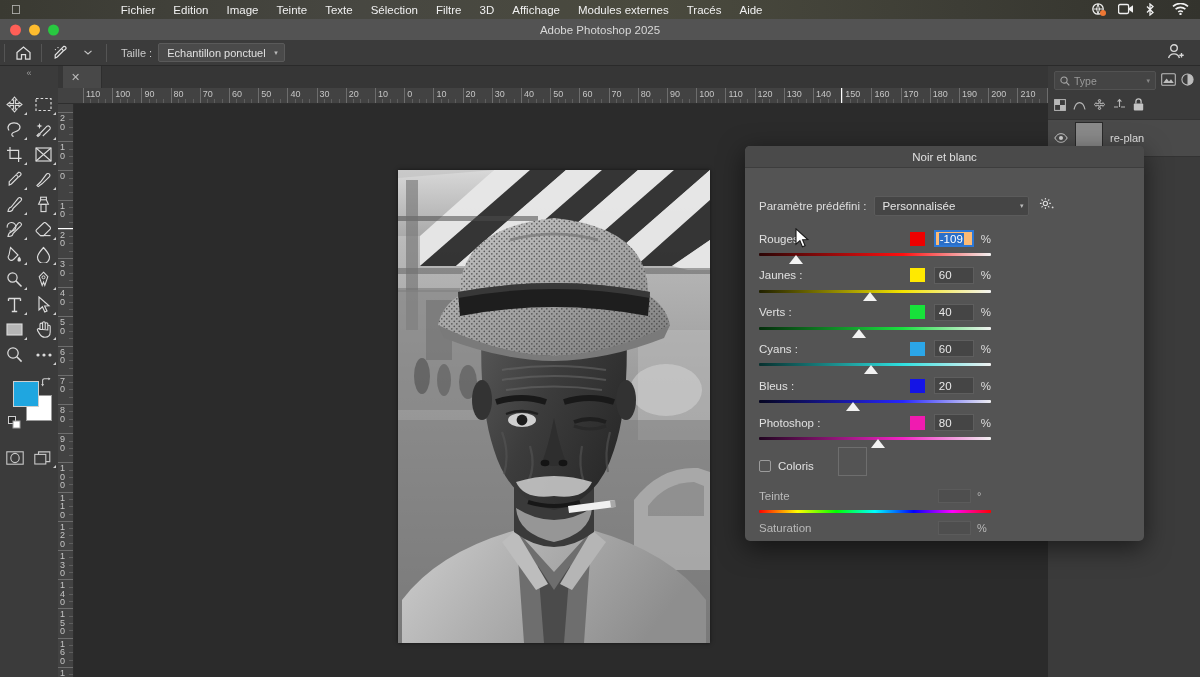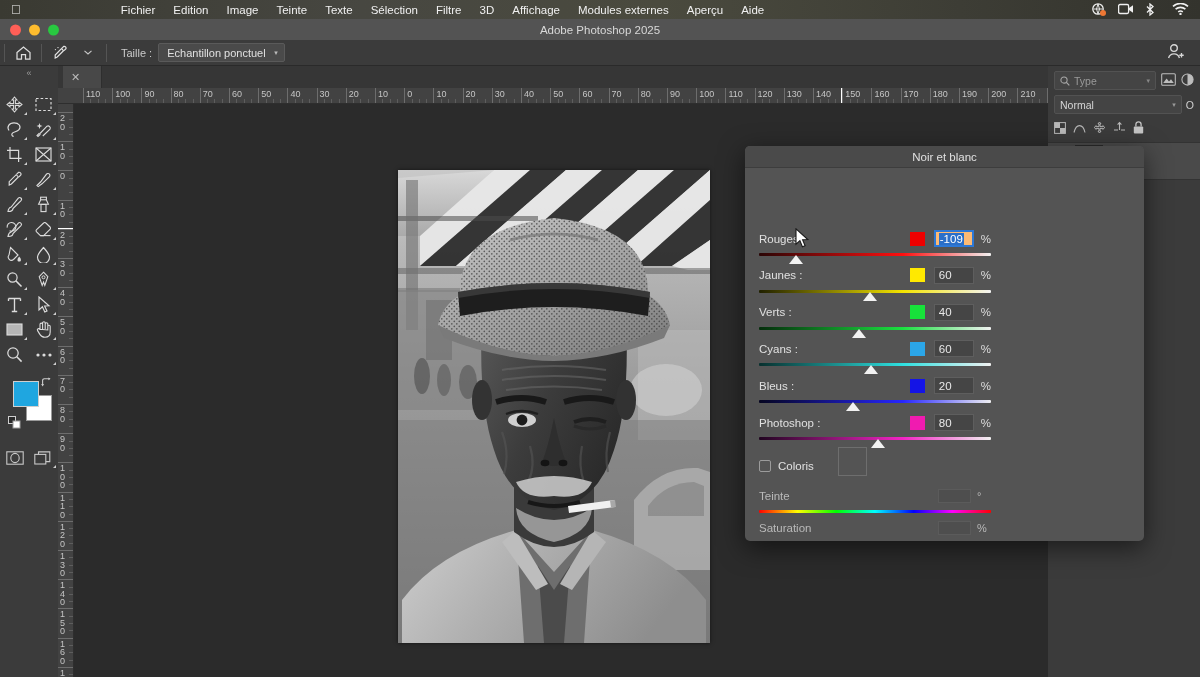--- a/index.html
+++ b/index.html
@@ -237,21 +237,21 @@
   <div class="mi">Fichier</div>
   <div class="mi">Edition</div>
   <div class="mi">Image</div>
   <div class="mi">Teinte</div>
   <div class="mi">Texte</div>
   <div class="mi">Sélection</div>
   <div class="mi">Filtre</div>
   <div class="mi">3D</div>
   <div class="mi">Affichage</div>
   <div class="mi">Modules externes</div>
-  <div class="mi">Aperçu</div>
+  <div class="mi">Tracés</div>
   <div class="mi">Aide</div>
   <div class="right">
     <span class="sysicon">
       <svg width="16" height="13" viewBox="0 0 16 13">
           <circle cx="7" cy="6" r="5.2" fill="none" stroke="#f0f0f0" stroke-width="1.3"></circle>
           <path d="M2.5 6 h9 M7 1 q3 5 0 10 M7 1 q-3 5 0 10" stroke="#f0f0f0" stroke-width="0.9" fill="none"></path>
           <circle cx="12" cy="10" r="3" fill="#ee7733"></circle>
         </svg>
     </span>
     <span class="sysicon">
@@ -962,27 +962,20 @@
           <path d="M2.2 10 L5.6 5.6 L8 8.4 L10 6.2 L12.8 10 Z" fill="#bdbdbd"></path>
         </svg>
     </span>
     <span class="lf-ico">
       <svg width="13" height="13" viewBox="0 0 13 13">
           <circle cx="6.5" cy="6.5" r="5.6" fill="none" stroke="#bdbdbd" stroke-width="1.05"></circle>
           <path d="M6.5 0.9 A5.6 5.6 0 0 1 6.5 12.1 Z" fill="#bdbdbd"></path>
         </svg>
     </span>
   </div>
-  <div class="blend-row">
-    <div class="blend-sel">
-      <span>Normal</span>
-      <span class="car">▾</span>
-    </div>
-    <span class="op">O</span>
-  </div>
   <div class="lock-row">
     <span>
       <svg width="12" height="12" viewBox="0 0 12 12">
           <rect x="0.6" y="0.6" width="10.8" height="10.8" fill="none" stroke="#b8b8b8" stroke-width="1"></rect>
           <rect x="0.6" y="0.6" width="5.4" height="5.4" fill="#b8b8b8"></rect>
           <rect x="6" y="6" width="5.4" height="5.4" fill="#b8b8b8"></rect>
         </svg>
     </span>
     <span>
       <svg width="13" height="12" viewBox="0 0 13 12">
@@ -1019,20 +1012,34 @@
     <span class="layer-name">re-plan</span>
   </div>
 </div>
 
 <div class="dialog">
   <div class="dlg-title">
     <span>Noir et blanc</span>
   </div>
   <div class="dlg-body">
 
+    <div class="preset-row">
+      <span class="preset-label">Paramètre prédéfini :</span>
+      <div class="preset-sel">
+        <span>Personnalisée</span>
+        <span class="car">▾</span>
+      </div>
+      <span class="gear">
+        <svg width="15" height="14" viewBox="0 0 15 14">
+            <circle cx="6.4" cy="6.4" r="2.1" fill="none" stroke="#dcdcdc" stroke-width="1.1"></circle>
+            <path d="M6.4 0.9 V2.6 M6.4 10.2 V11.9 M0.9 6.4 H2.6 M10.2 6.4 H11.9 M2.5 2.5 L3.7 3.7 M9.1 9.1 L10.3 10.3 M10.3 2.5 L9.1 3.7 M3.7 9.1 L2.5 10.3" stroke="#dcdcdc" stroke-width="1.1"></path>
+            <circle cx="13.6" cy="10.4" r="0.9" fill="#dcdcdc"></circle>
+          </svg>
+      </span>
+    </div>
 
     <div id="channels">
         <div class="chan" style="top: 62px;">
           <div class="chan-top">
             <span class="chan-label">Rouges :</span>
             <span class="chan-swatch" style="background: rgb(238, 0, 0);"></span>
             <span class="chan-input sel">
               <span class="hl">-109</span>
             </span>
             <span class="chan-pct">%</span>

